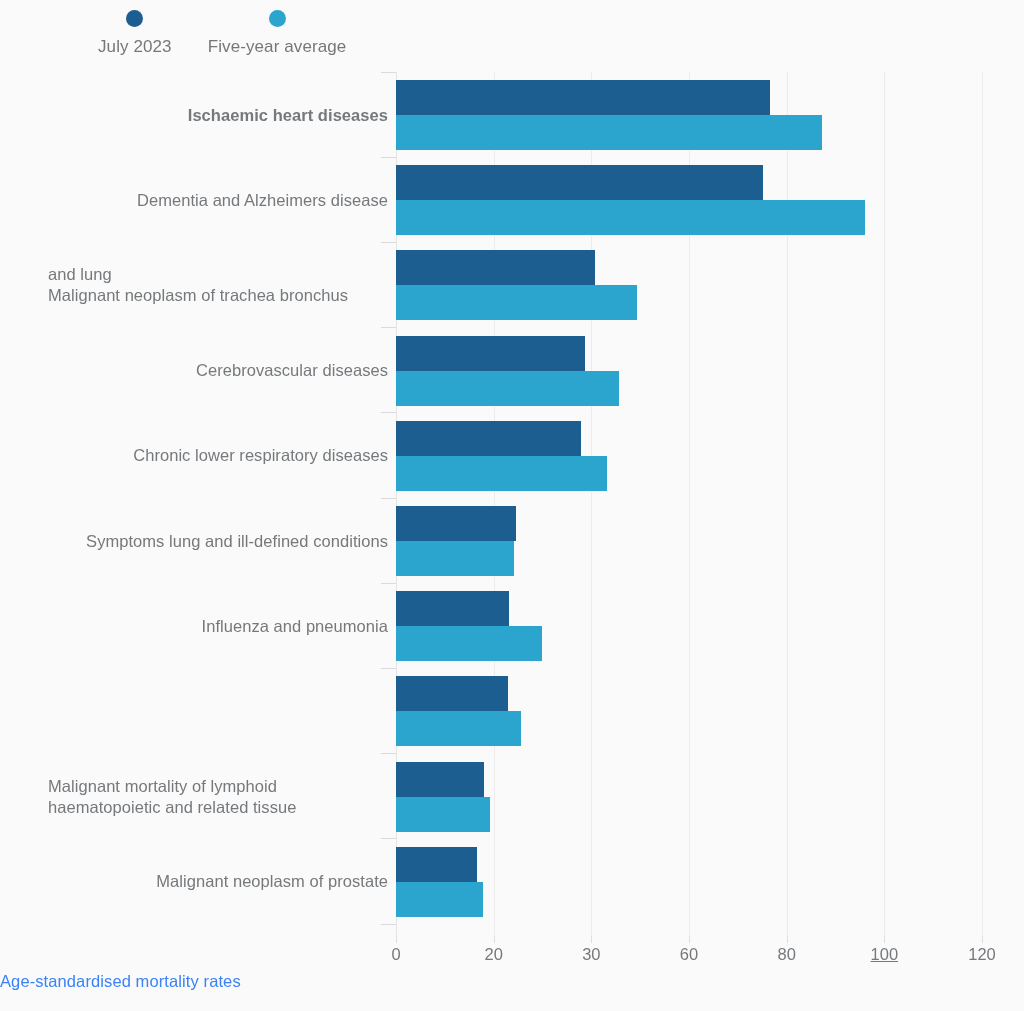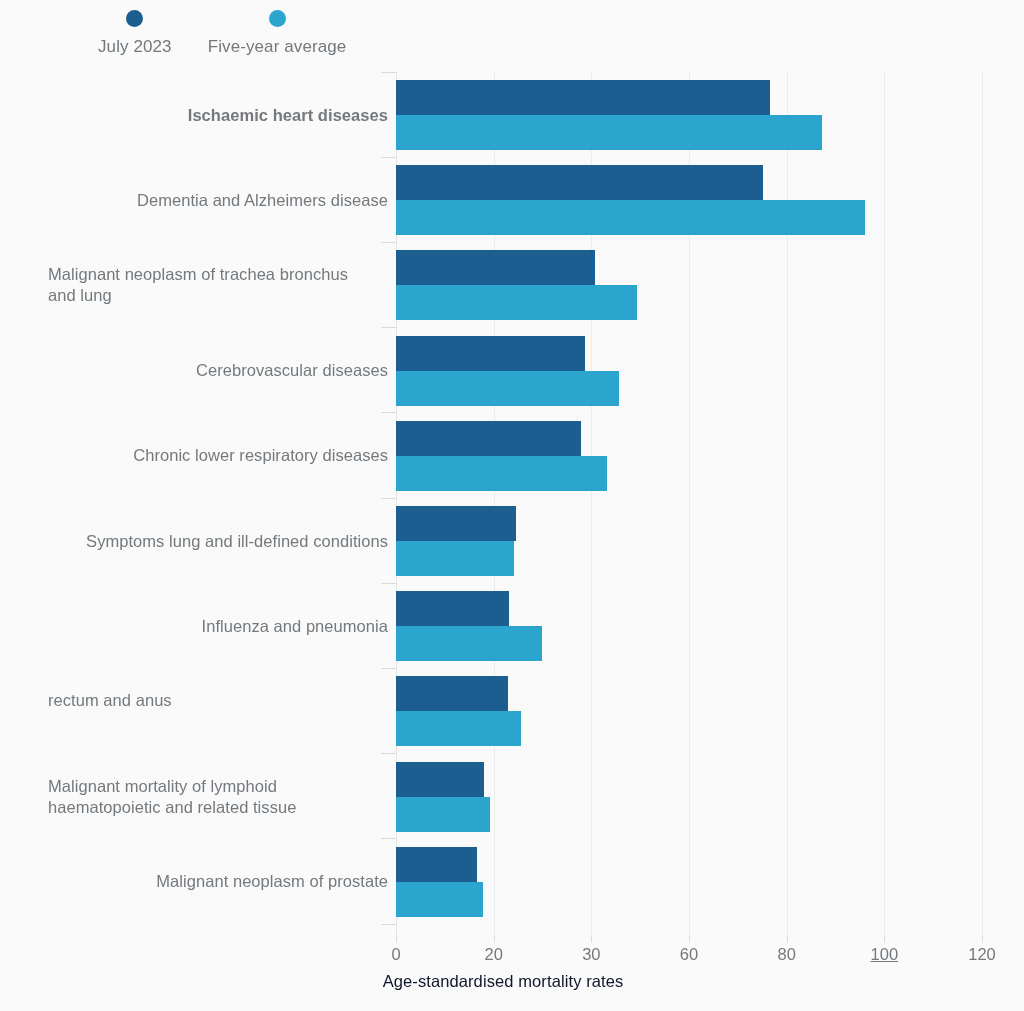--- a/index.html
+++ b/index.html
@@ -130,23 +130,23 @@
     margin-left: -40px;
     text-align: center;
     font-size: 16.5px;
     color: #76797c;
   }
   #axis-title {
     position: absolute;
     left: 0;
     top: 972px;
     width: 1006px;
-    text-align: center;
+    text-align: left;
     font-size: 16.5px;
-    color: #0f172a;
+    color: #3b82f6;
     letter-spacing: .1px;
   }
 </style>
 </head>
 <body>
 
 <div id="chart">
 
   <div id="legend">
     <div class="legend-item">
@@ -228,37 +228,36 @@
       <div class="ytick" style="top: 923.5px;"></div>
     </div>
   <div id="catlabels">
       <div class="cat-label" style="top: 104.5px; font-weight: bold;">
         <div>Ischaemic heart diseases</div>
       </div>
       <div class="cat-label" style="top: 189.7px;">
         <div>Dementia and Alzheimers disease</div>
       </div>
       <div class="cat-label wrap" style="top: 264.4px;">
+        <div>and lung</div>
         <div>Malignant neoplasm of trachea bronchus</div>
-        <div>and lung</div>
       </div>
       <div class="cat-label" style="top: 360.1px;">
         <div>Cerebrovascular diseases</div>
       </div>
       <div class="cat-label" style="top: 445.3px;">
         <div>Chronic lower respiratory diseases</div>
       </div>
       <div class="cat-label" style="top: 530.5px;">
         <div>Symptoms lung and ill-defined conditions</div>
       </div>
       <div class="cat-label" style="top: 615.7px;">
         <div>Influenza and pneumonia</div>
       </div>
       <div class="cat-label wrap" style="top: 690.4px;">
-        <div>rectum and anus</div>
       </div>
       <div class="cat-label wrap" style="top: 775.6px;">
         <div>Malignant mortality of lymphoid</div>
         <div>haematopoietic and related tissue</div>
       </div>
       <div class="cat-label" style="top: 871.3px;">
         <div>Malignant neoplasm of prostate</div>
       </div>
     </div>
   <div id="xticks">

